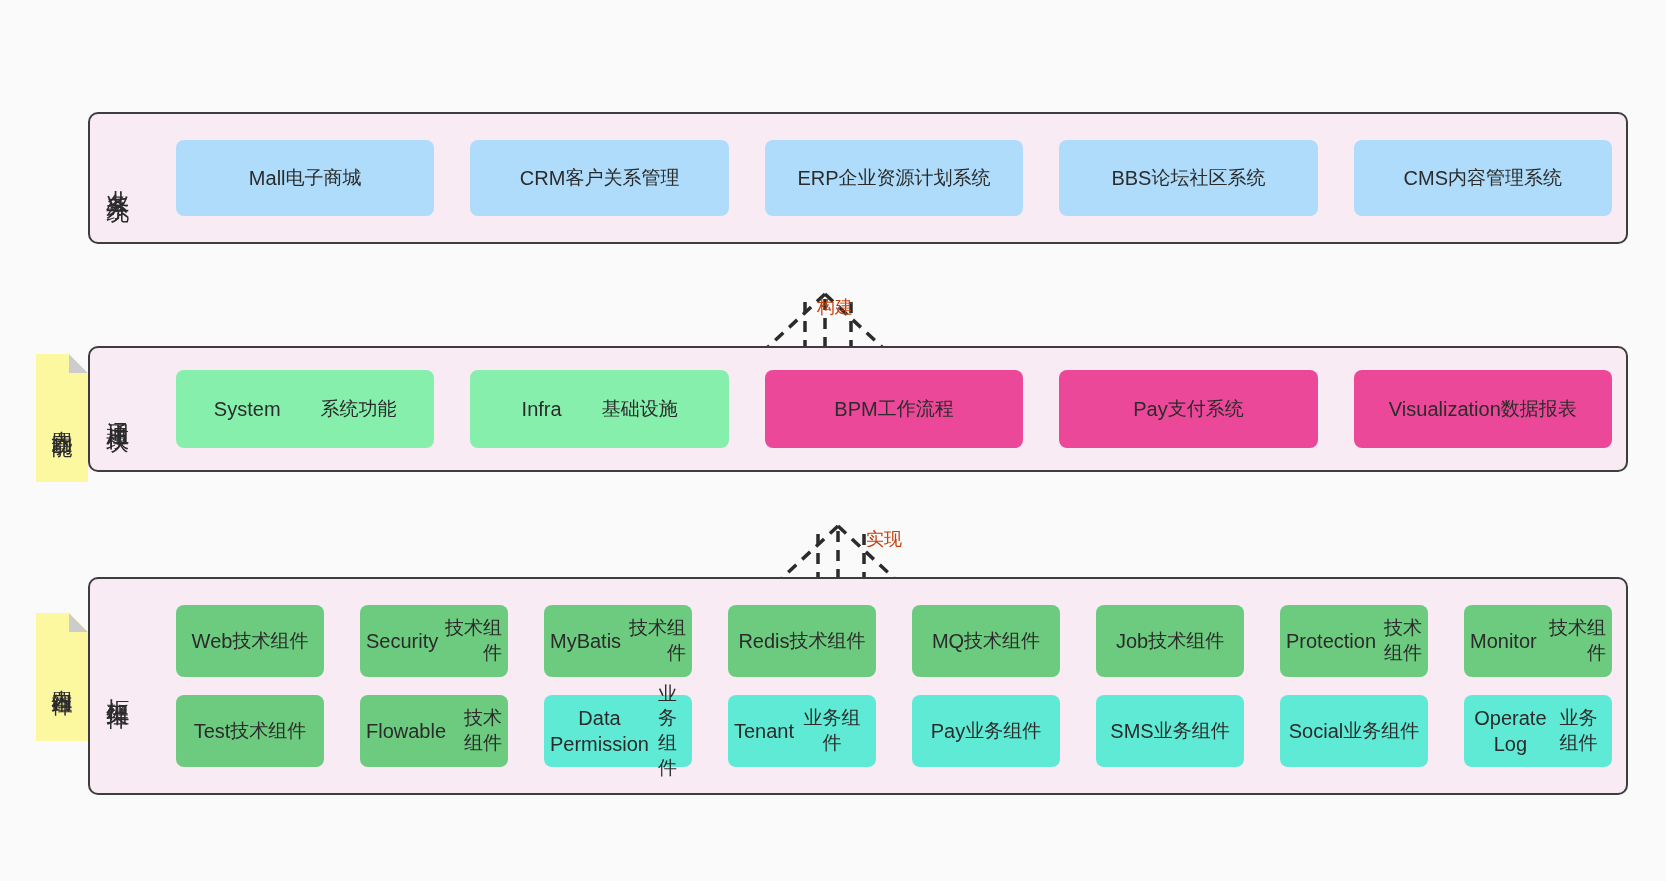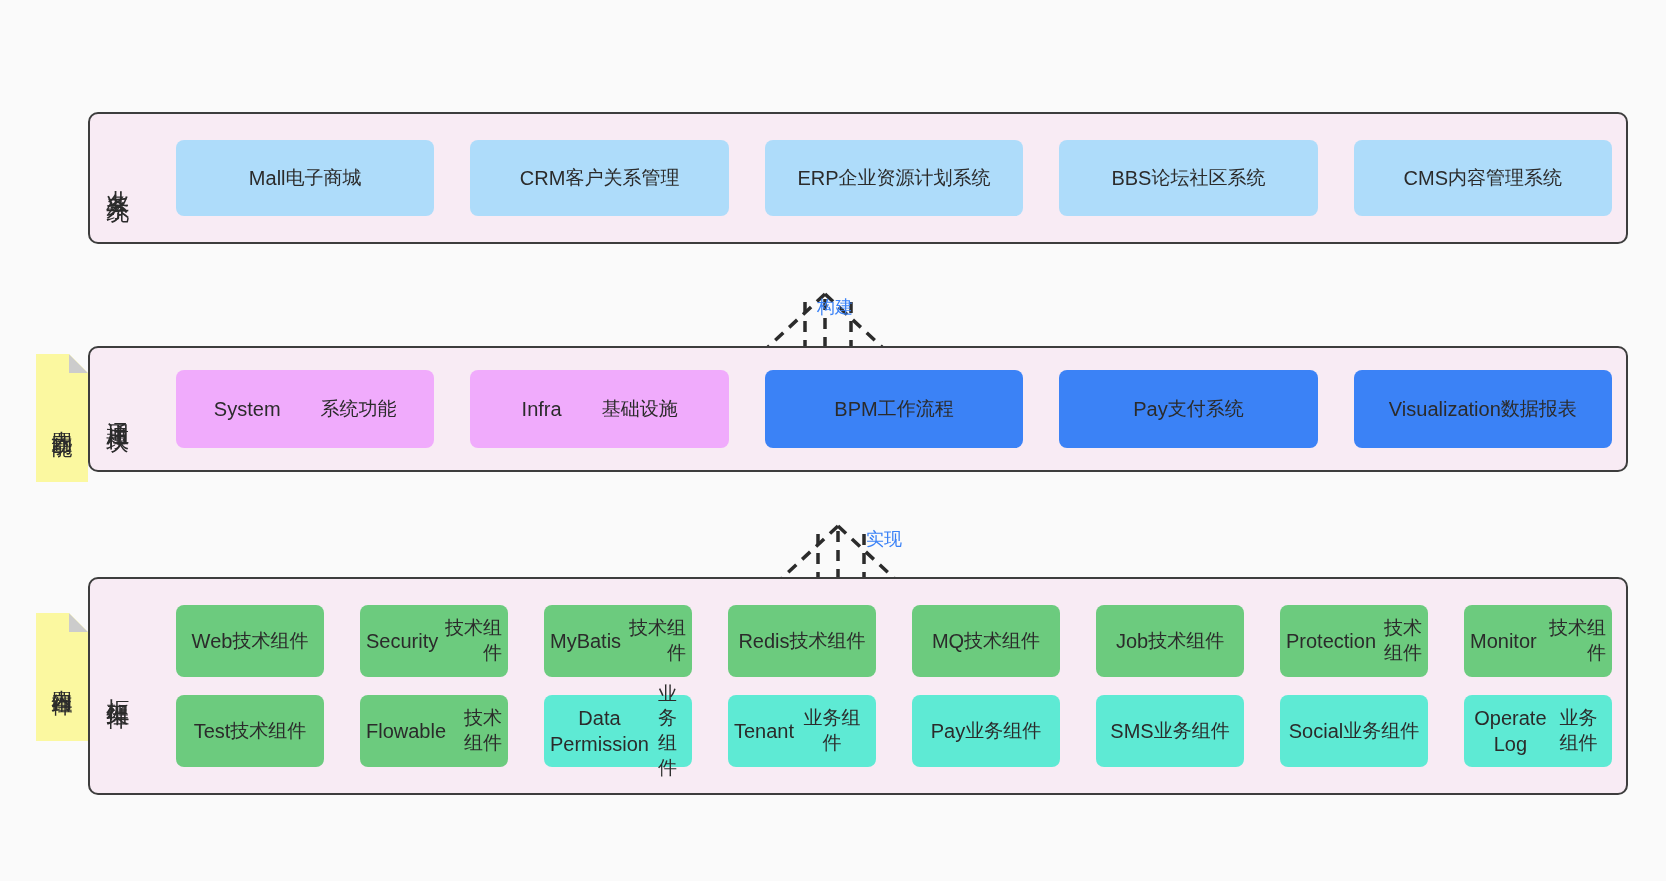--- a/index.html
+++ b/index.html
@@ -64,22 +64,22 @@
     margin-left: 16px;
   }
   .box .en { font-size: 20px; }
   .box .cn { font-size: 19px; }
 
   .h-tall  { height: 76px; }
   .h-mid   { height: 78px; }
   .h-short { height: 72px; }
 
   .c-blue       { background: #aedcfa; }
-  .c-red        { background: #f0abfc; gap: 40px; }
-  .c-pink       { background: #3b82f6; }
+  .c-red        { background: #86efac; gap: 40px; }
+  .c-pink       { background: #ec4899; }
   .c-green      { background: #6ccb7e; text-align: right; }
   .c-lightgreen { background: #5eead4; align-items: center; }
 
   
   .note {
     position: absolute;
     width: 52px;
     background: #fbf8a0;
     z-index: 5;
     display: flex;
@@ -99,21 +99,21 @@
     width: 19px; height: 19px;
     background: #cccccc;
     clip-path: polygon(0 0, 100% 100%, 0 100%);
   }
 
   
   .arrow { position: absolute; z-index: 2; }
   .arrow-label {
     position: absolute;
     font-size: 18px;
-    color: #3b82f6;
+    color: #c2410c;
     background: transparent;
     white-space: nowrap;
     z-index: 4;
   }
 </style>
 </head>
 <body>
 
 <div id="canvas">
 

